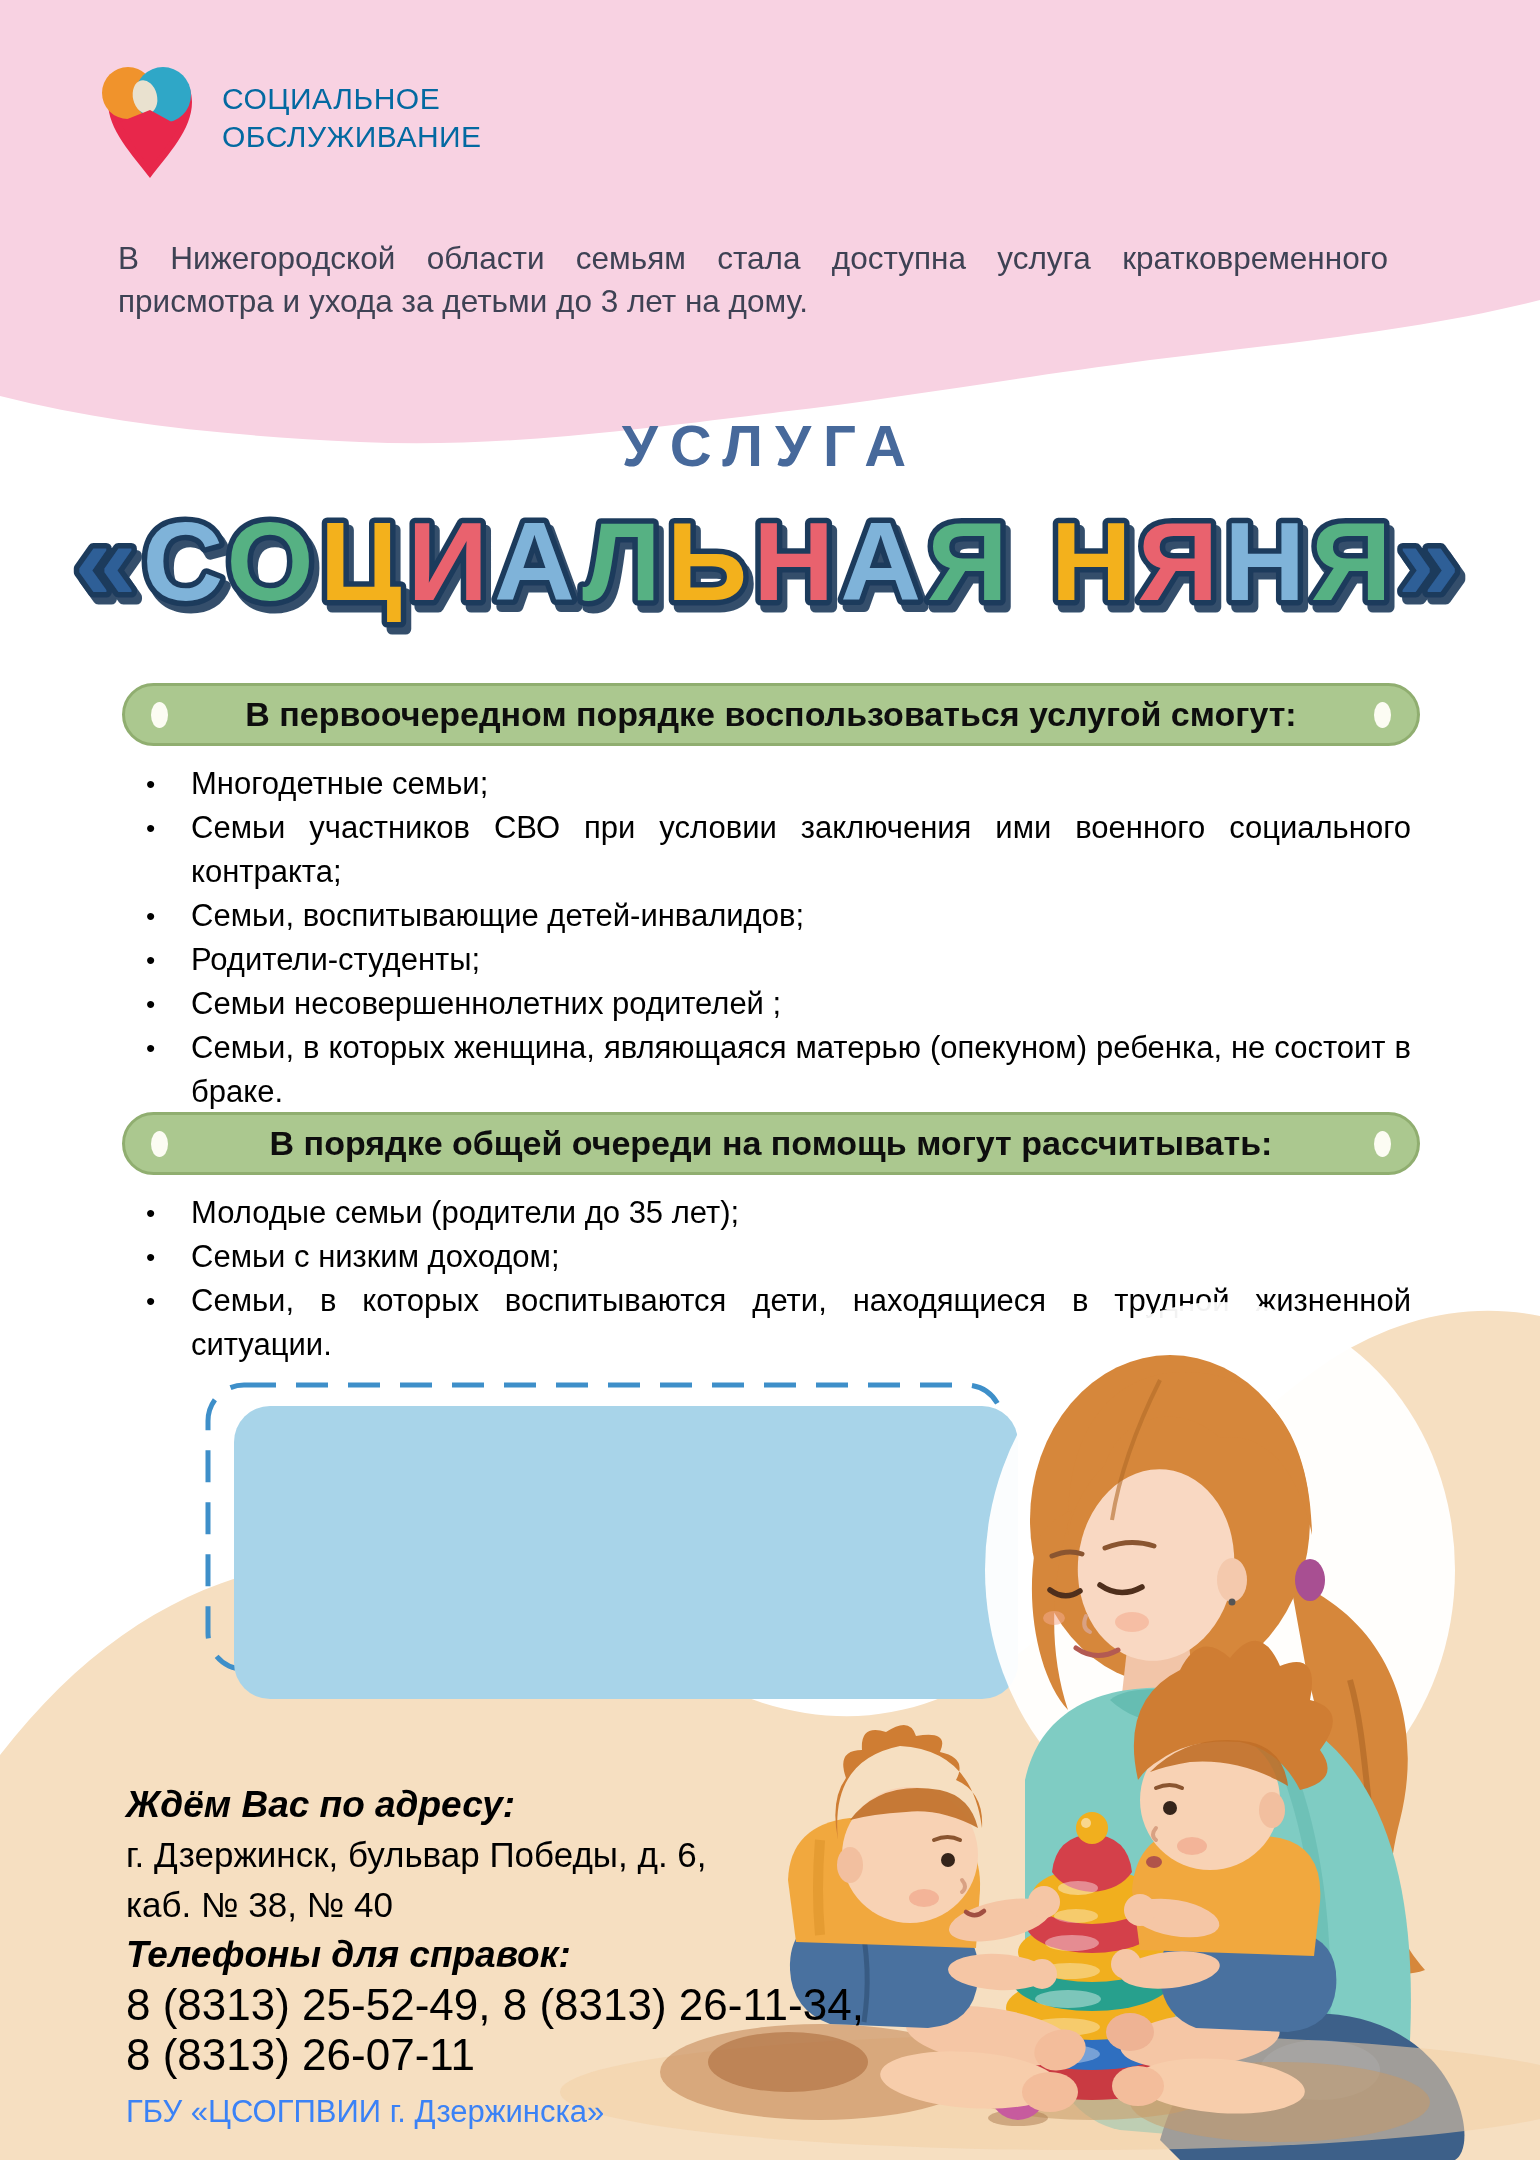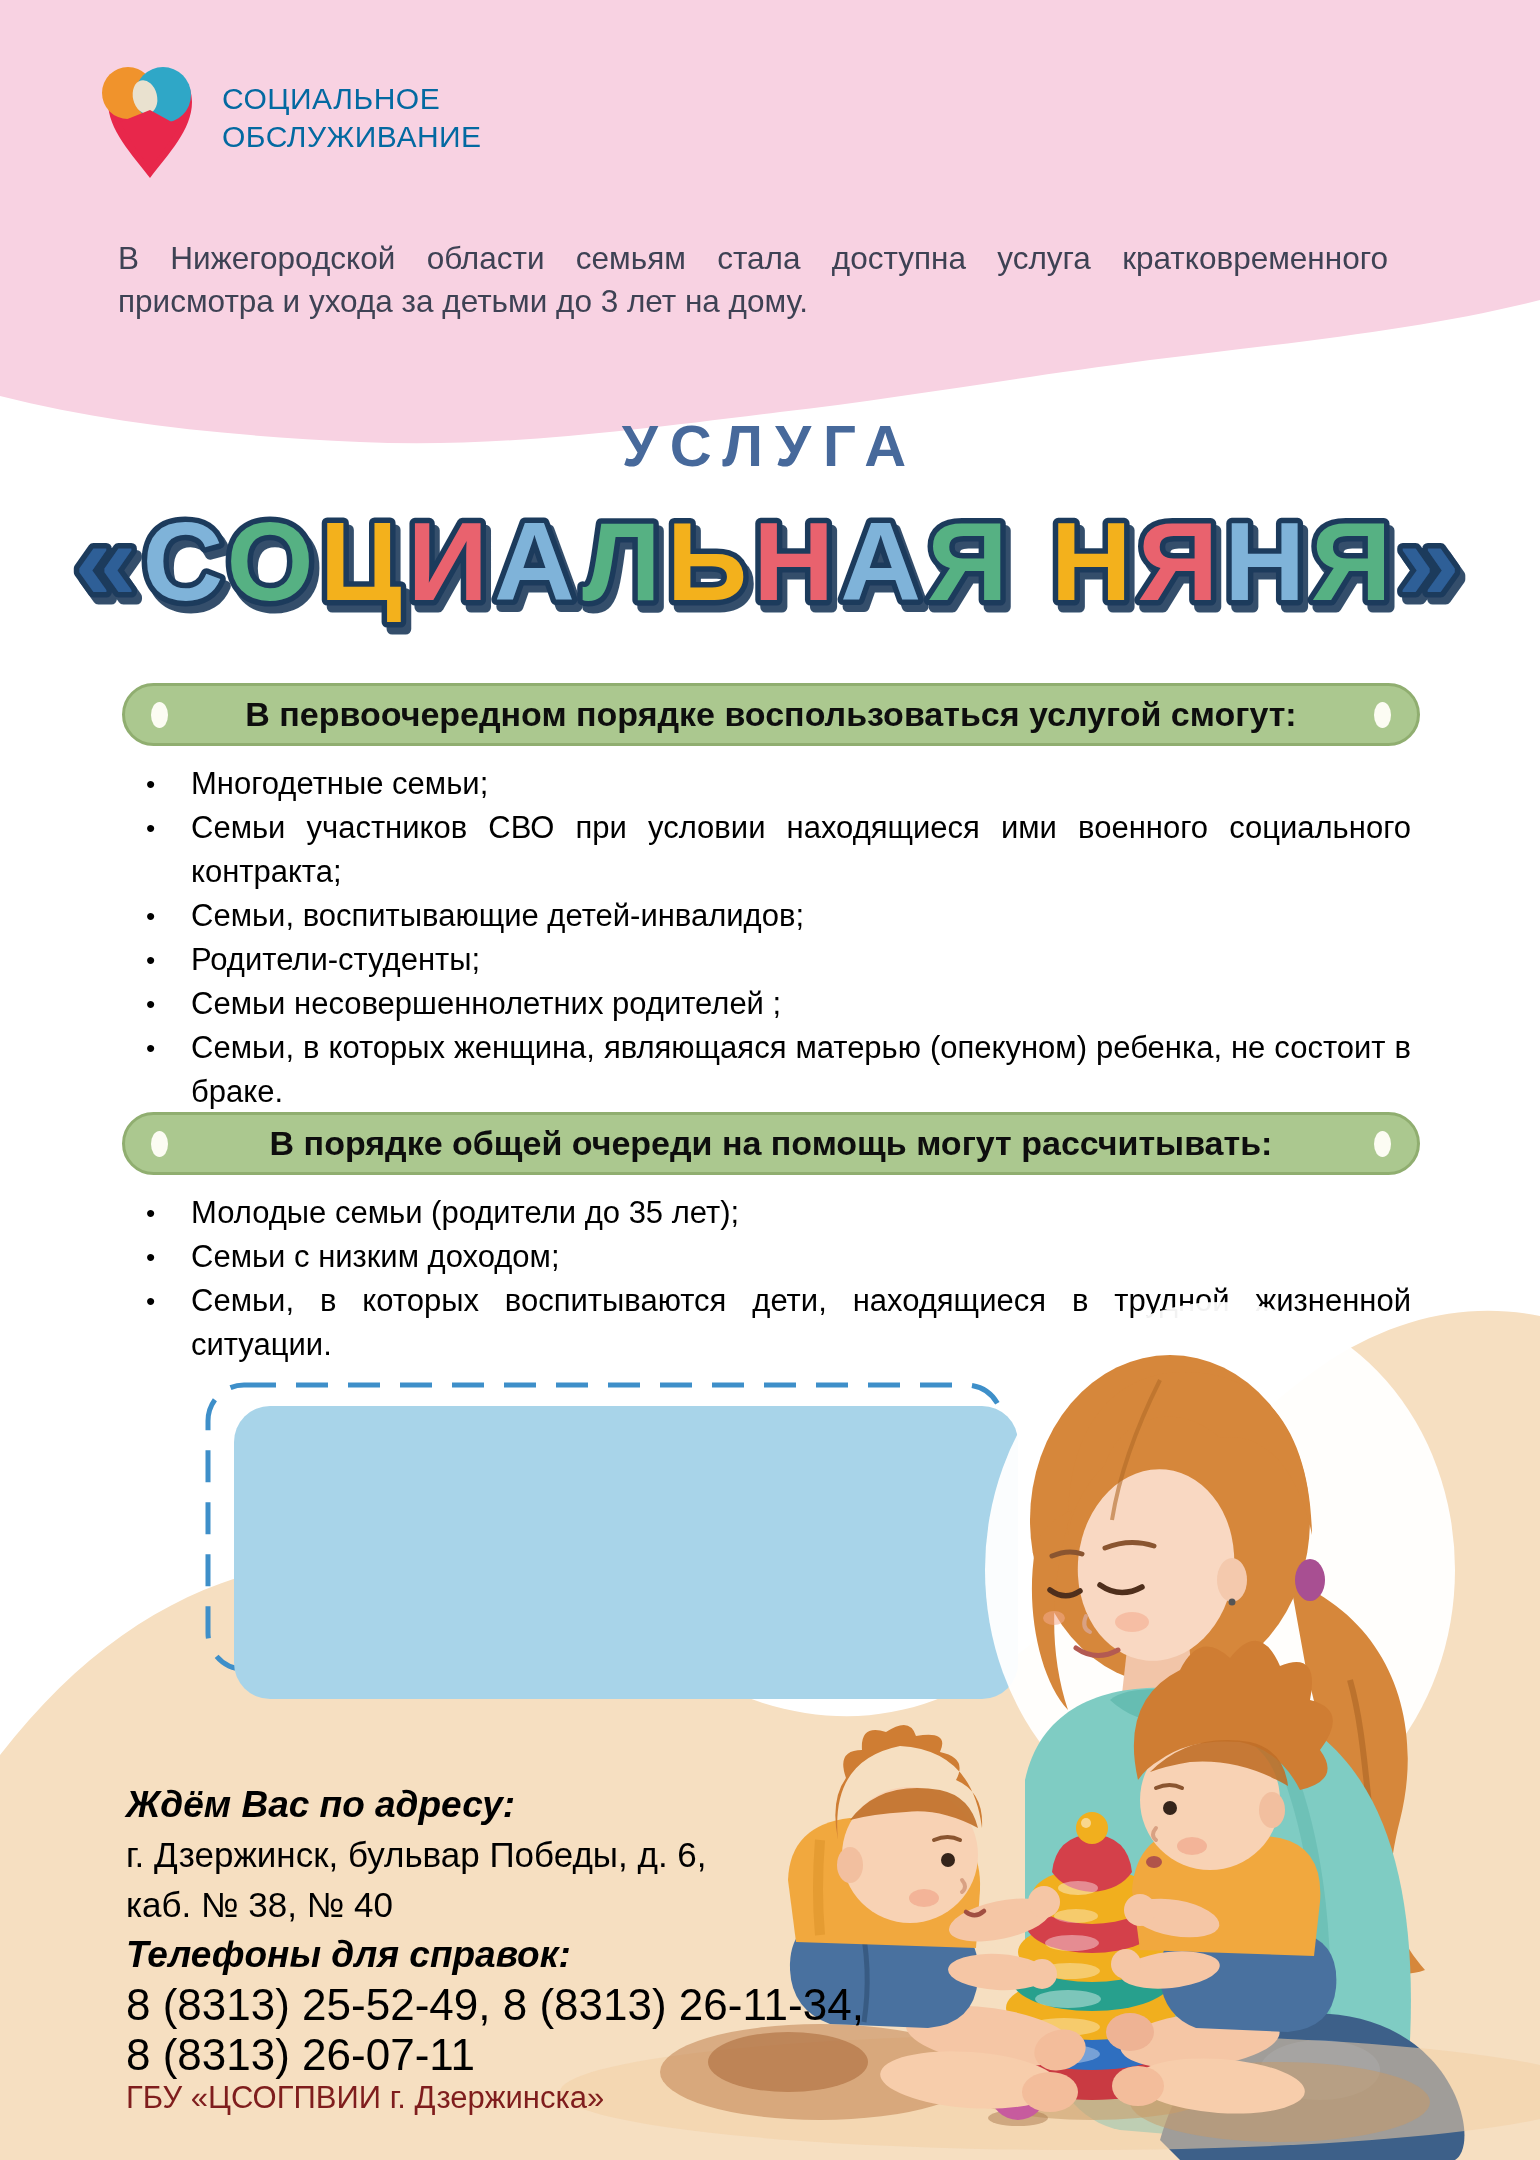--- a/index.html
+++ b/index.html
@@ -45,21 +45,21 @@
   .box-text .p2{margin-top:43px;}
 
   
   .illus{left:520px;top:1280px;width:1020px;height:880px;}
 
   
   .contacts{left:126px;top:1780px;color:#000;}
   .c-label{font-size:37px;font-weight:bold;font-style:italic;line-height:50px;}
   .c-line{font-size:35px;line-height:50px;}
   .c-phone{font-size:44px;line-height:50px;}
-  .c-org{font-size:31px;margin-top:0;color:#7f1d1d;}
+  .c-org{font-size:31px;margin-top:14px;color:#3b82f6;}
 </style>
 </head>
 <body>
 
 <div class="page">
 
   <svg class="abs pink-wave" viewBox="0 0 1540 470" preserveAspectRatio="none">
     <path d="M0,0 H1540 V300 C1430,328 1300,342 1150,360 C1000,380 900,398 780,412
              C620,432 490,448 360,442 C230,436 110,424 0,396 Z" style="fill:var(--pink,#f8d2e2)"></path>
   </svg>
@@ -87,21 +87,21 @@
     <text x="770" y="130" text-anchor="middle" stroke="#1d3a5c" stroke-width="11" stroke-linejoin="round" paint-order="stroke" filter="url(#ts)"><tspan fill="#2d5e97">«</tspan><tspan fill="#7fb3d9">С</tspan><tspan fill="#56b183">О</tspan><tspan fill="#f3b11d">Ц</tspan><tspan fill="#e9626e">И</tspan><tspan fill="#7fb3d9">А</tspan><tspan fill="#56b183">Л</tspan><tspan fill="#f3b11d">Ь</tspan><tspan fill="#e9626e">Н</tspan><tspan fill="#7fb3d9">А</tspan><tspan fill="#56b183">Я</tspan><tspan fill="#000000"> </tspan><tspan fill="#f3b11d">Н</tspan><tspan fill="#e9626e">Я</tspan><tspan fill="#7fb3d9">Н</tspan><tspan fill="#56b183">Я</tspan><tspan fill="#2d5e97">»</tspan></text>
   </svg>
 
   <div class="abs banner banner1">
     <span class="dot l"></span>
     <span>В первоочередном порядке воспользоваться услугой смогут:</span>
     <span class="dot r"></span>
   </div>
   <ul class="abs list list1">
       <li>Многодетные семьи;</li>
-      <li>Семьи участников СВО при условии находящиеся ими военного социального контракта;</li>
+      <li>Семьи участников СВО при условии заключения ими военного социального контракта;</li>
       <li>Семьи, воспитывающие детей-инвалидов;</li>
       <li>Родители-студенты;</li>
       <li>Семьи несовершеннолетних родителей ;</li>
       <li>Семьи, в которых женщина, являющаяся матерью (опекуном) ребенка, не состоит в браке.</li>
     </ul>
 
   <div class="abs banner banner2">
     <span class="dot l"></span>
     <span>В порядке общей очереди на помощь могут рассчитывать:</span>
     <span class="dot r"></span>

